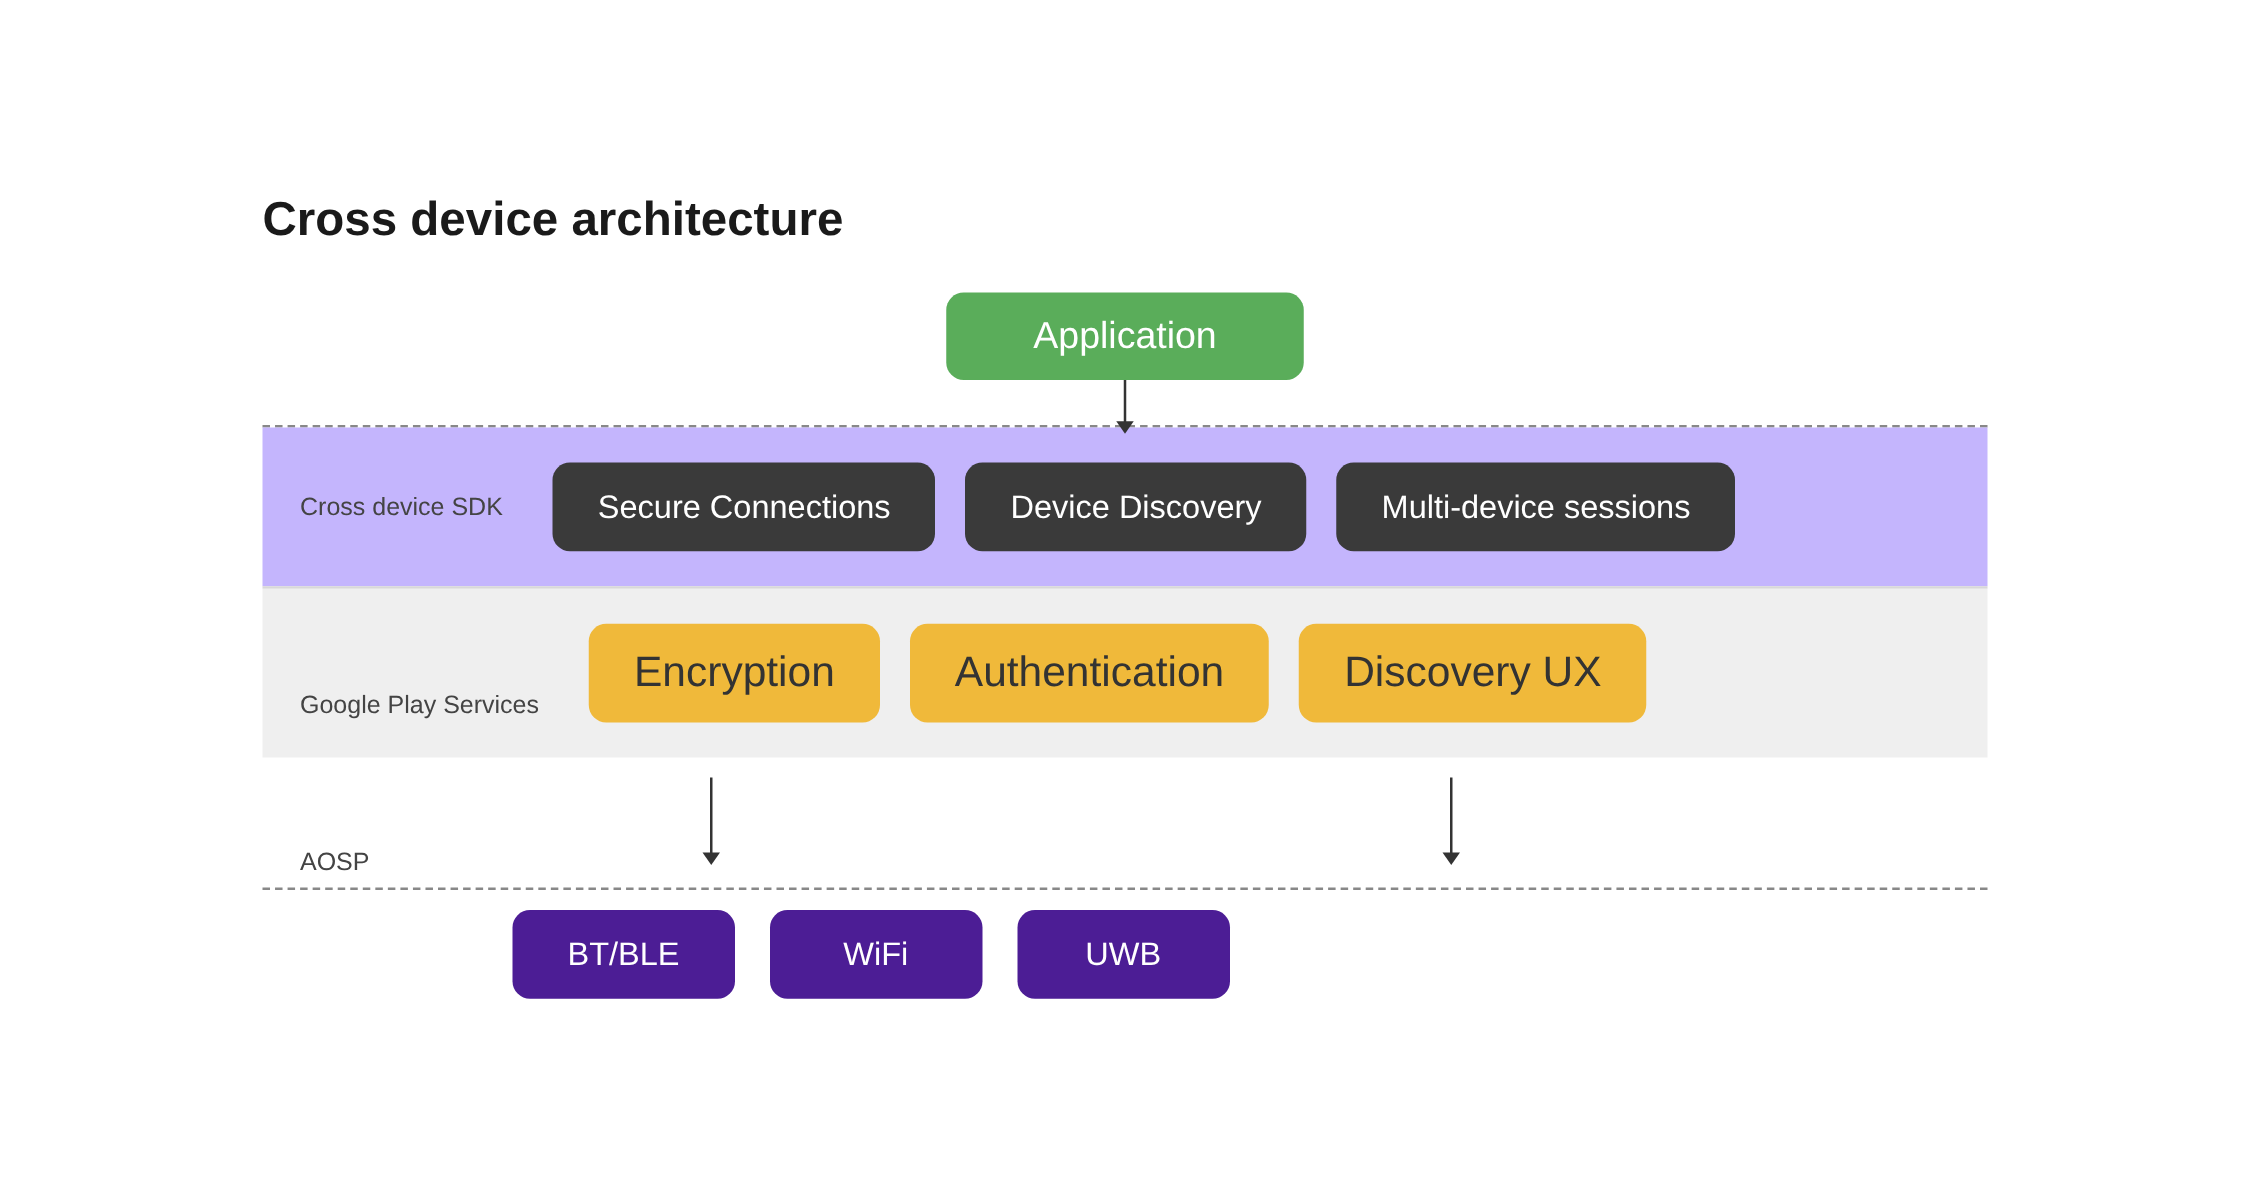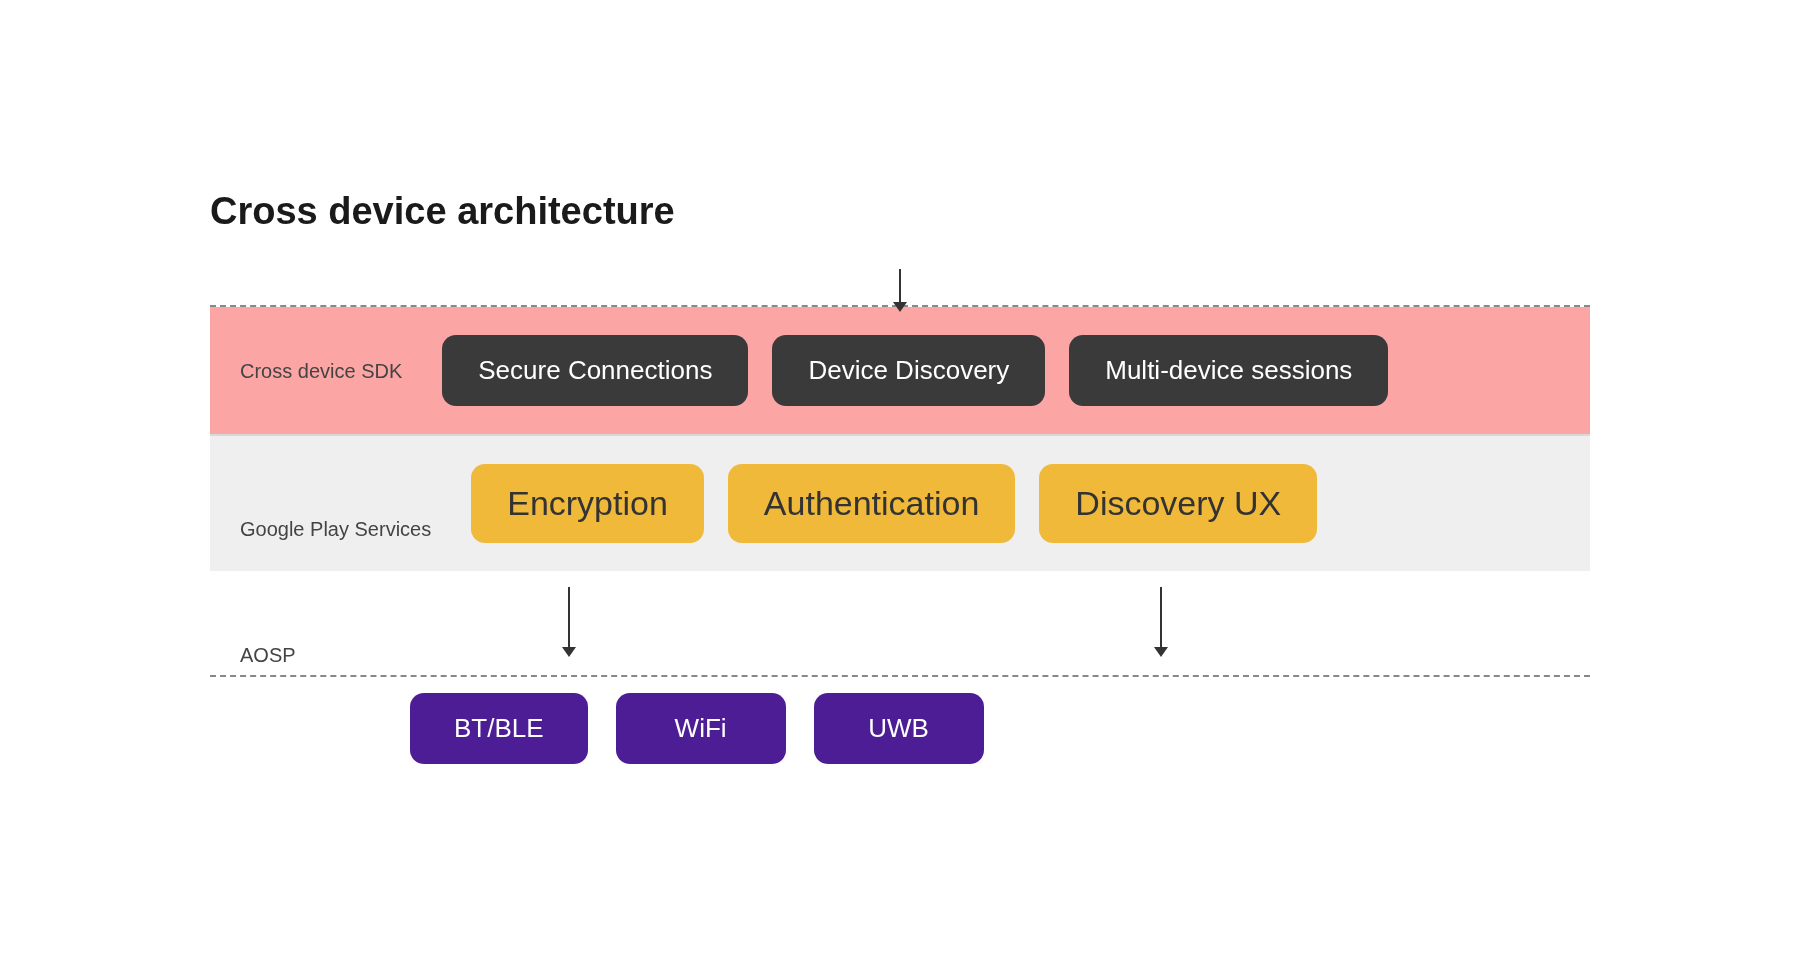--- a/index.html
+++ b/index.html
@@ -66,21 +66,21 @@
       border-right: 7px solid transparent;
       border-top: 10px solid #333;
     }
     
     .dashed-line {
       border-top: 2px dashed #888;
       margin: 0;
     }
     
     .sdk-section {
-      background: #fca5a5;
+      background: #c4b5fd;
       padding: 28px 30px;
       display: flex;
       align-items: center;
       gap: 0;
     }
     .section-label {
       font-size: 20px;
       color: #444;
       min-width: 160px;
       line-height: 1.4;
@@ -210,20 +210,23 @@
     }
   </style>
 </head>
 <body>
 
 <div class="page">
   <div class="title">Cross device architecture</div>
 
   <div class="diagram">
 
+    <div class="app-row">
+      <div class="app-box">Application</div>
+    </div>
 
     <div class="arrow-down-app">
       <div class="arrow-line-v" style="height:100%;"></div>
     </div>
 
     <div class="dashed-line"></div>
 
     <div class="sdk-section">
       <div class="section-label">Cross device SDK</div>
       <div class="section-boxes">

